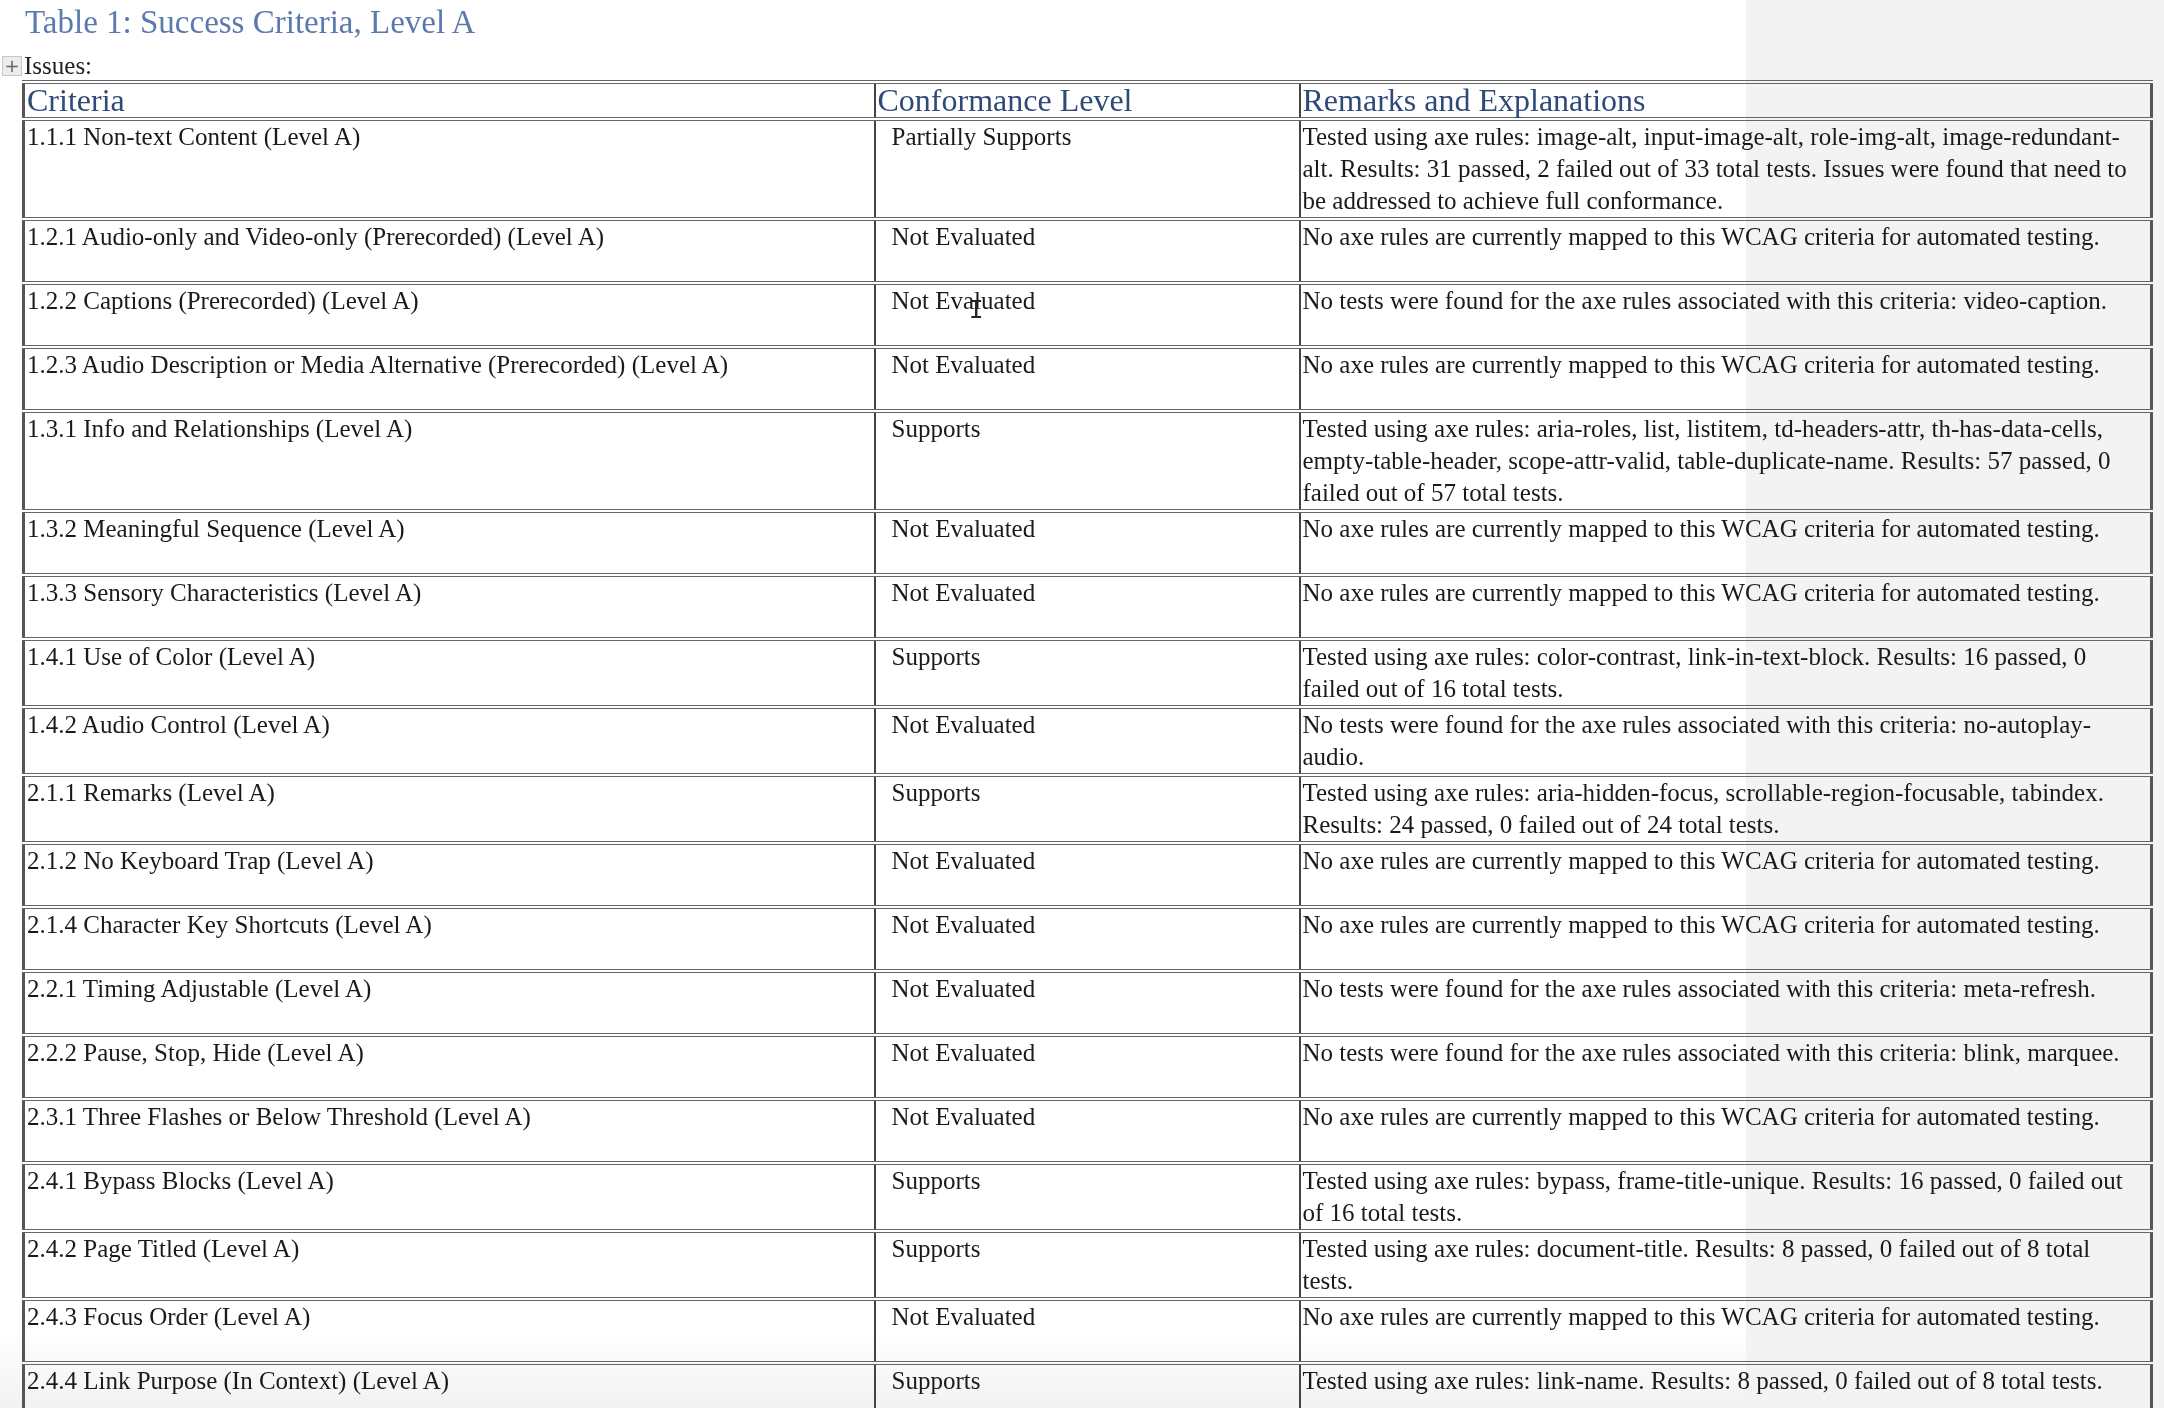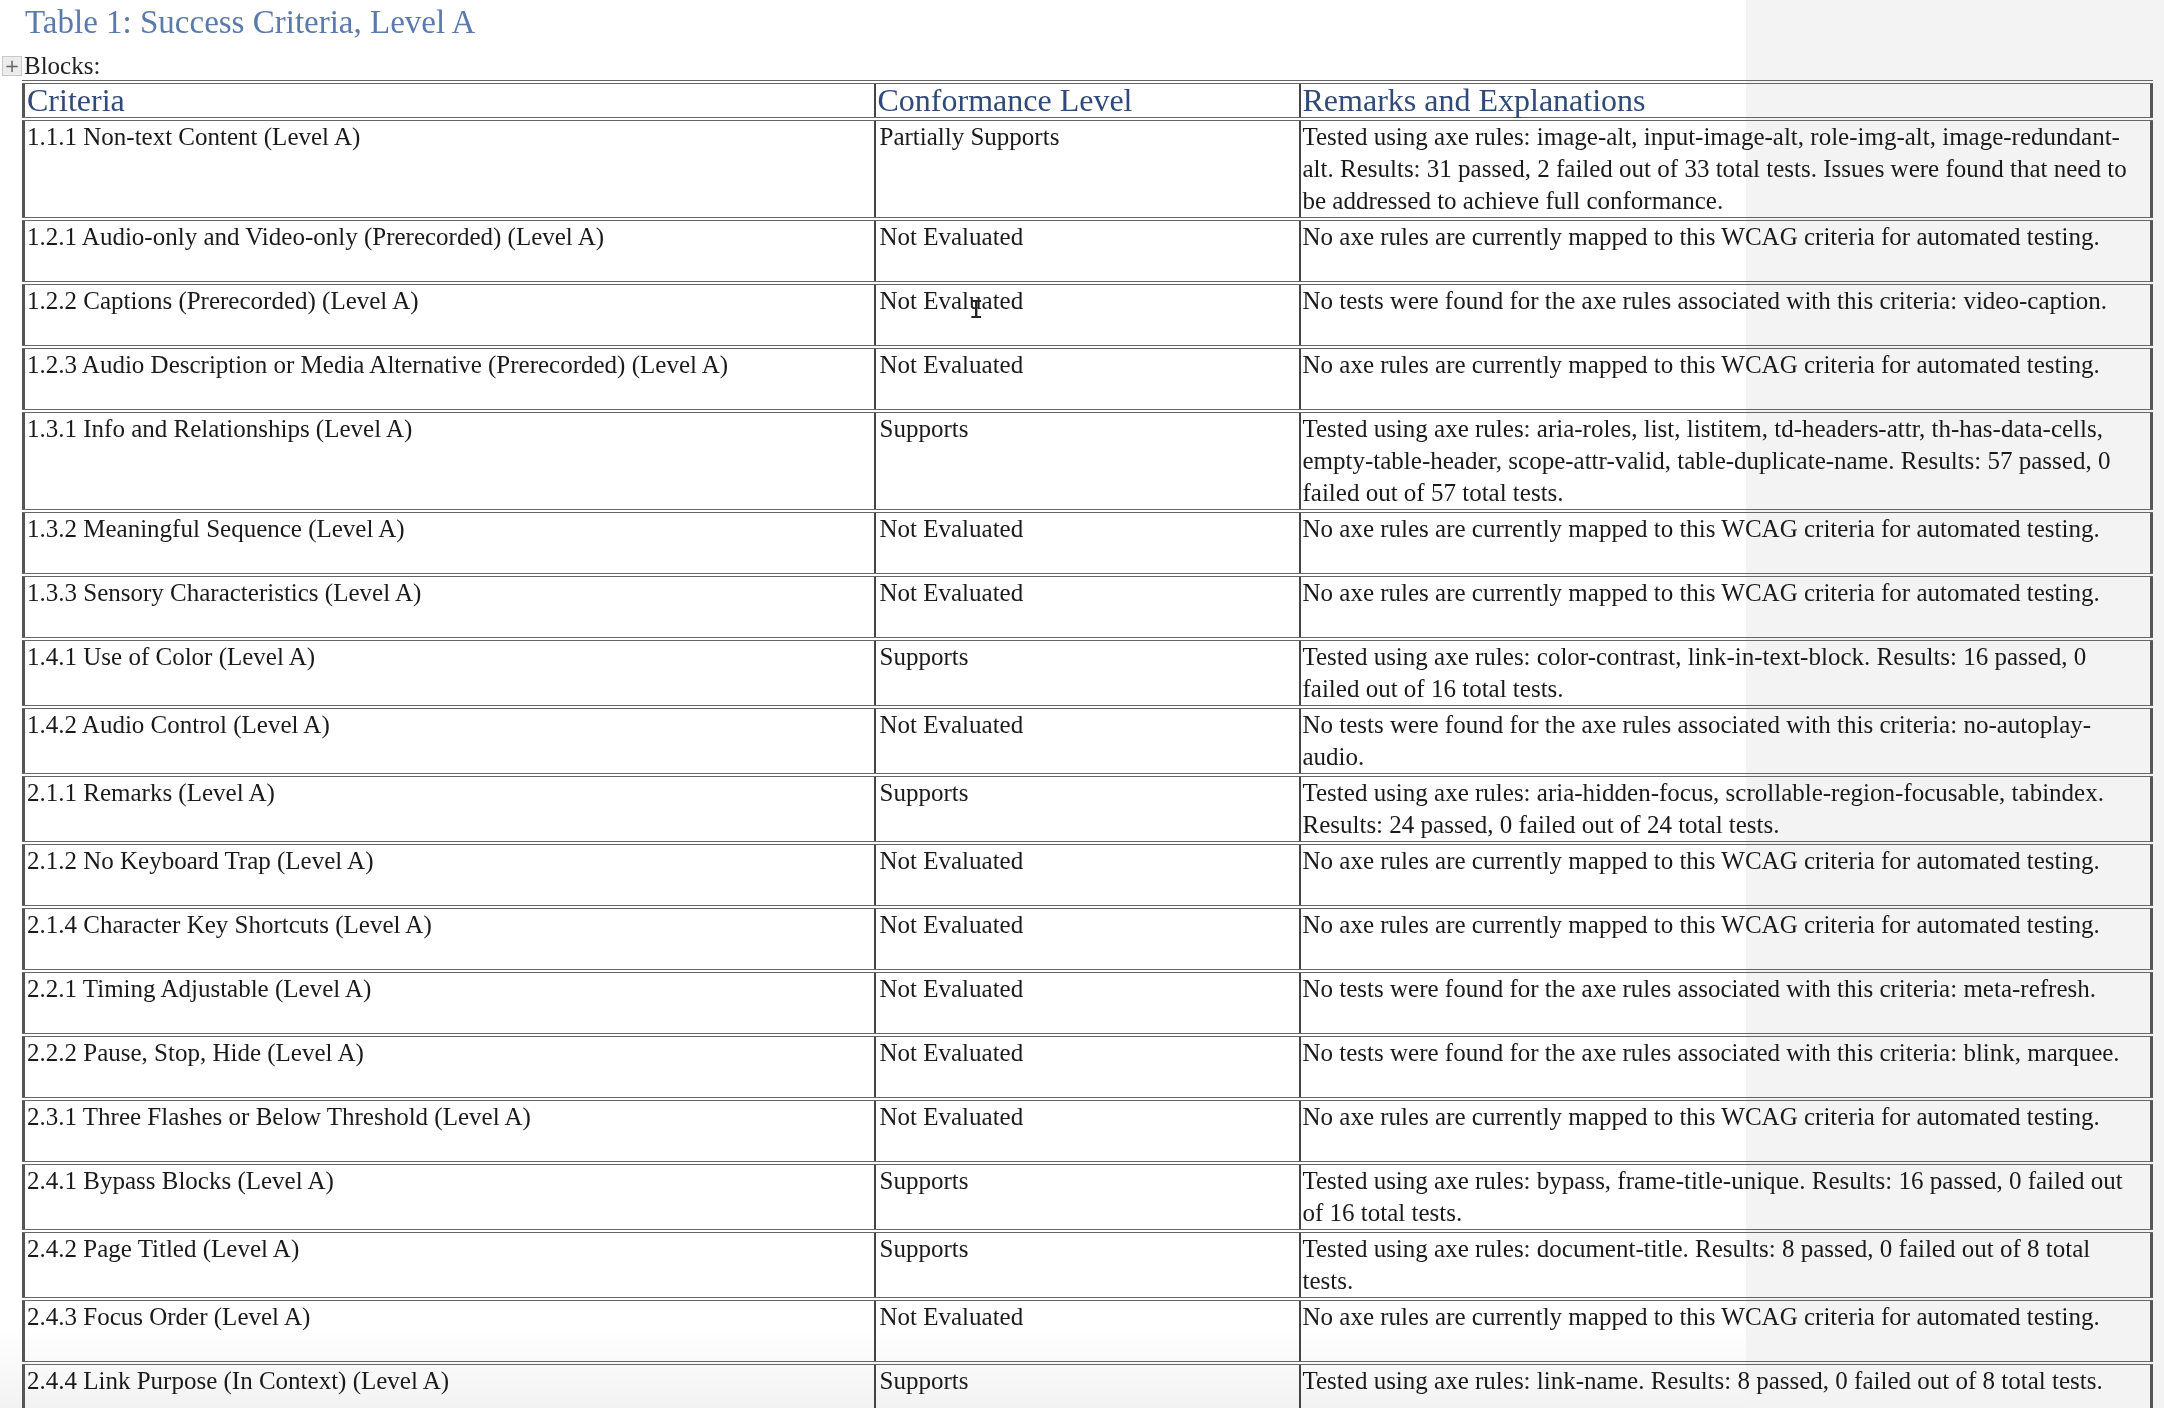--- a/index.html
+++ b/index.html
@@ -41,39 +41,39 @@
   table.crit th, table.crit td {
     border-left:2px solid #444; border-right:2px solid #444;
     border-top:4px double #666; border-bottom:4px double #666;
     vertical-align:top; text-align:left;
     padding:0 2px 0 2px;
     font-size:25px; line-height:32px;
   }
   table.crit th {
     color:#2f4a78; font-weight:normal; font-size:32px; line-height:33px; height:33px;
   }
-  table.crit td.c2 { padding-left:4px; }
+  table.crit td.c2 { padding-left:16px; }
   table.crit td.c3 { padding-left:2px; padding-right:4px; }
   tr.h2 td { height:60px; }
   tr.h3 td { height:92px; }
   .link-ul { text-decoration-color:#2f56b0; }
   .ibeam {
     position:absolute; left:969px; top:296px; font-size:24px; color:#222;
     font-family:"DejaVu Sans Mono", monospace; pointer-events:none;
   }
 </style>
 </head>
 <body>
 
 <div class="page">
   <div class="title">Table 1: Success Criteria, Level A</div>
 
   <div class="notes-row">
     <span class="expand-icon">+</span>
-    <span class="notes-label">Blocks:</span>
+    <span class="notes-label">Issues:</span>
   </div>
 
   <table class="crit">
     <colgroup>
         <col class="c1">
         <col class="c2">
         <col class="c3">
       </colgroup>
     <thead>
       <tr>

